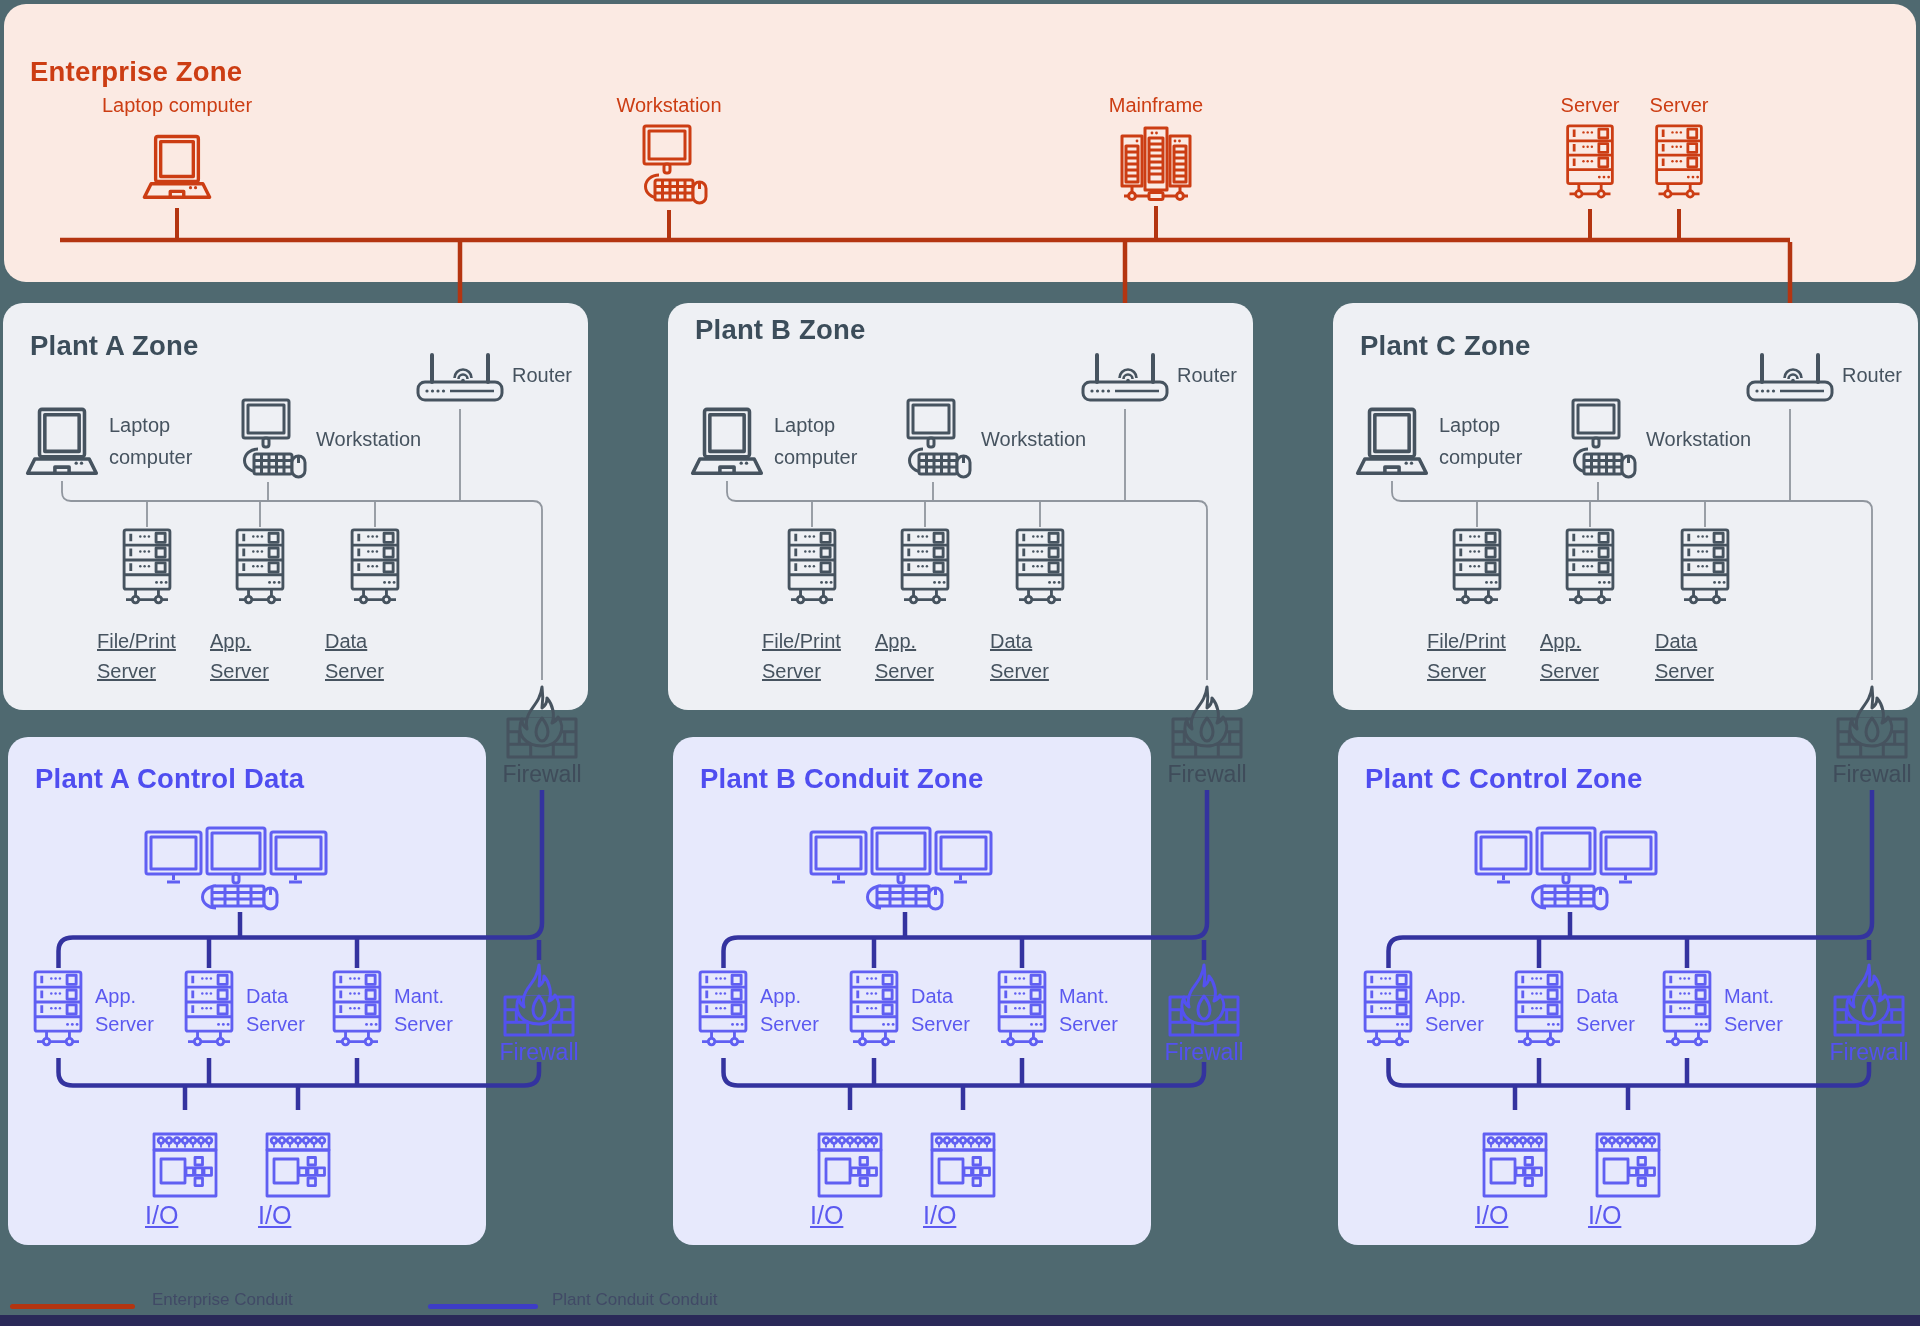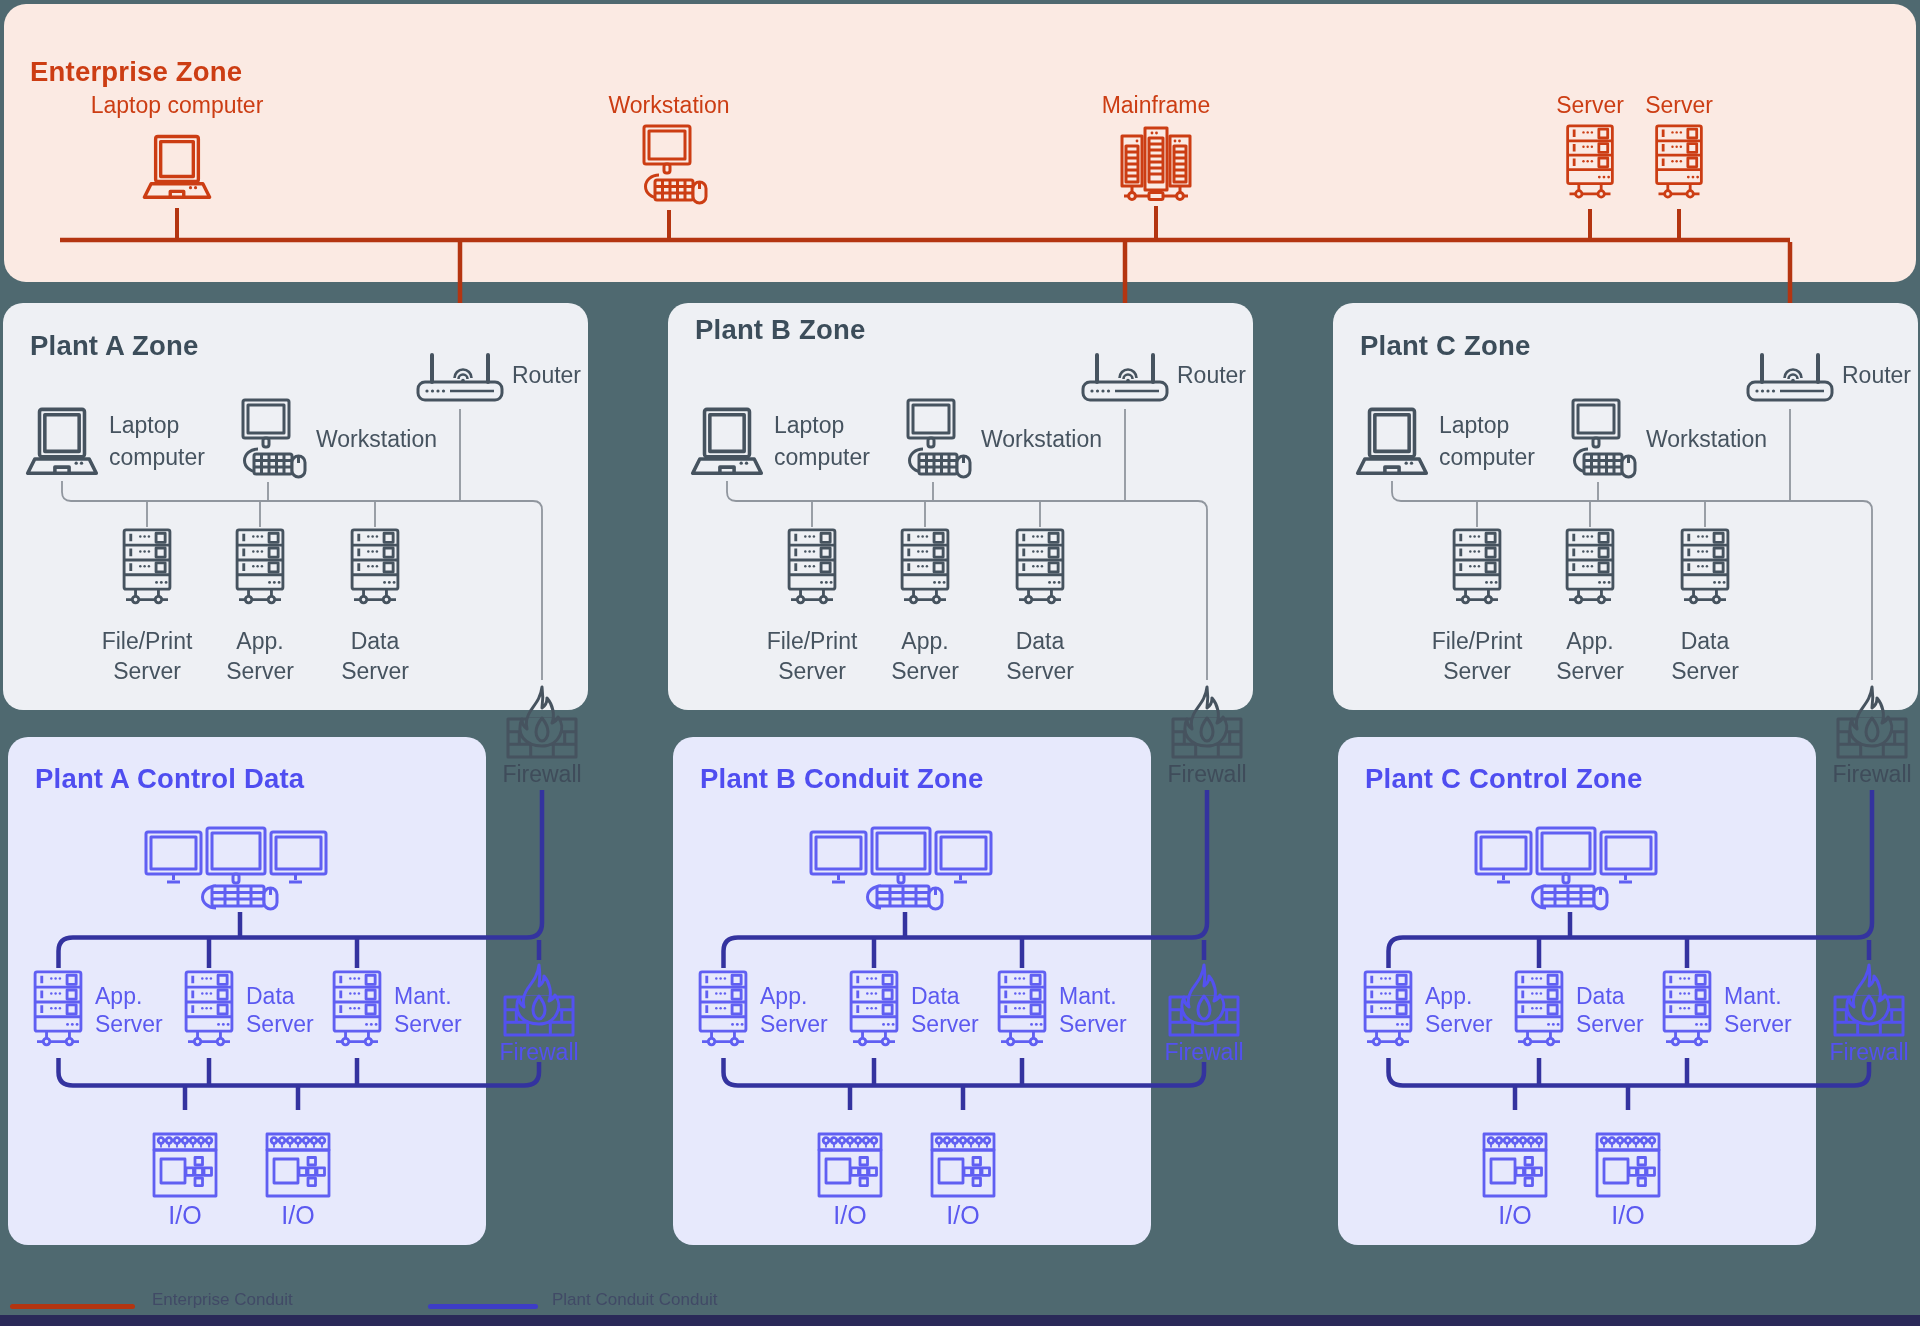--- a/index.html
+++ b/index.html
@@ -18,25 +18,25 @@
     -webkit-font-smoothing:antialiased;
   }
   .panel{position:absolute;border-radius:20px;}
   .panel.ent{background:var(--enterprise-bg);border-radius:22px;}
   .panel.pz{background:var(--plant-bg);}
   .panel.cz{background:var(--control-bg);}
   .title{position:absolute;font-weight:bold;font-size:27.5px;letter-spacing:.2px;white-space:nowrap;}
   .title.ent{color:var(--enterprise-accent);margin-top:32px;}
   .title.pz{color:var(--plant-title);}
   .title.cz{color:var(--control-title);}
-  .lbl{position:absolute;font-size:23px;line-height:30px;}
+  .lbl{position:absolute;font-size:20px;line-height:30px;}
   .lbl.ent{color:var(--enterprise-accent);text-align:center;}
   .lbl.pz{color:var(--plant-accent);}
   .lbl.cz{color:var(--control-label);}
-  .lbl.center{text-align:center;}
+  .lbl.center{text-decoration:underline;}
   .fw-lbl{position:absolute;font-size:23px;text-align:center;width:110px;}
   .fw-lbl.up{color:var(--upper-fw-label);}
   .fw-lbl.low{color:var(--firewall-lower);}
   .col{position:absolute;top:0;width:592px;height:1326px;}
   .icon{position:absolute;display:block;}
   .ent-ic{color:var(--enterprise-accent);--sym-bg:var(--enterprise-bg);}
   .pz-ic{color:var(--plant-accent);--sym-bg:var(--plant-bg);}
   .cz-ic{color:var(--control-accent);--sym-bg:var(--control-bg);}
   .fw-up{color:var(--plant-accent);}
   .fw-low{color:var(--firewall-lower);}

